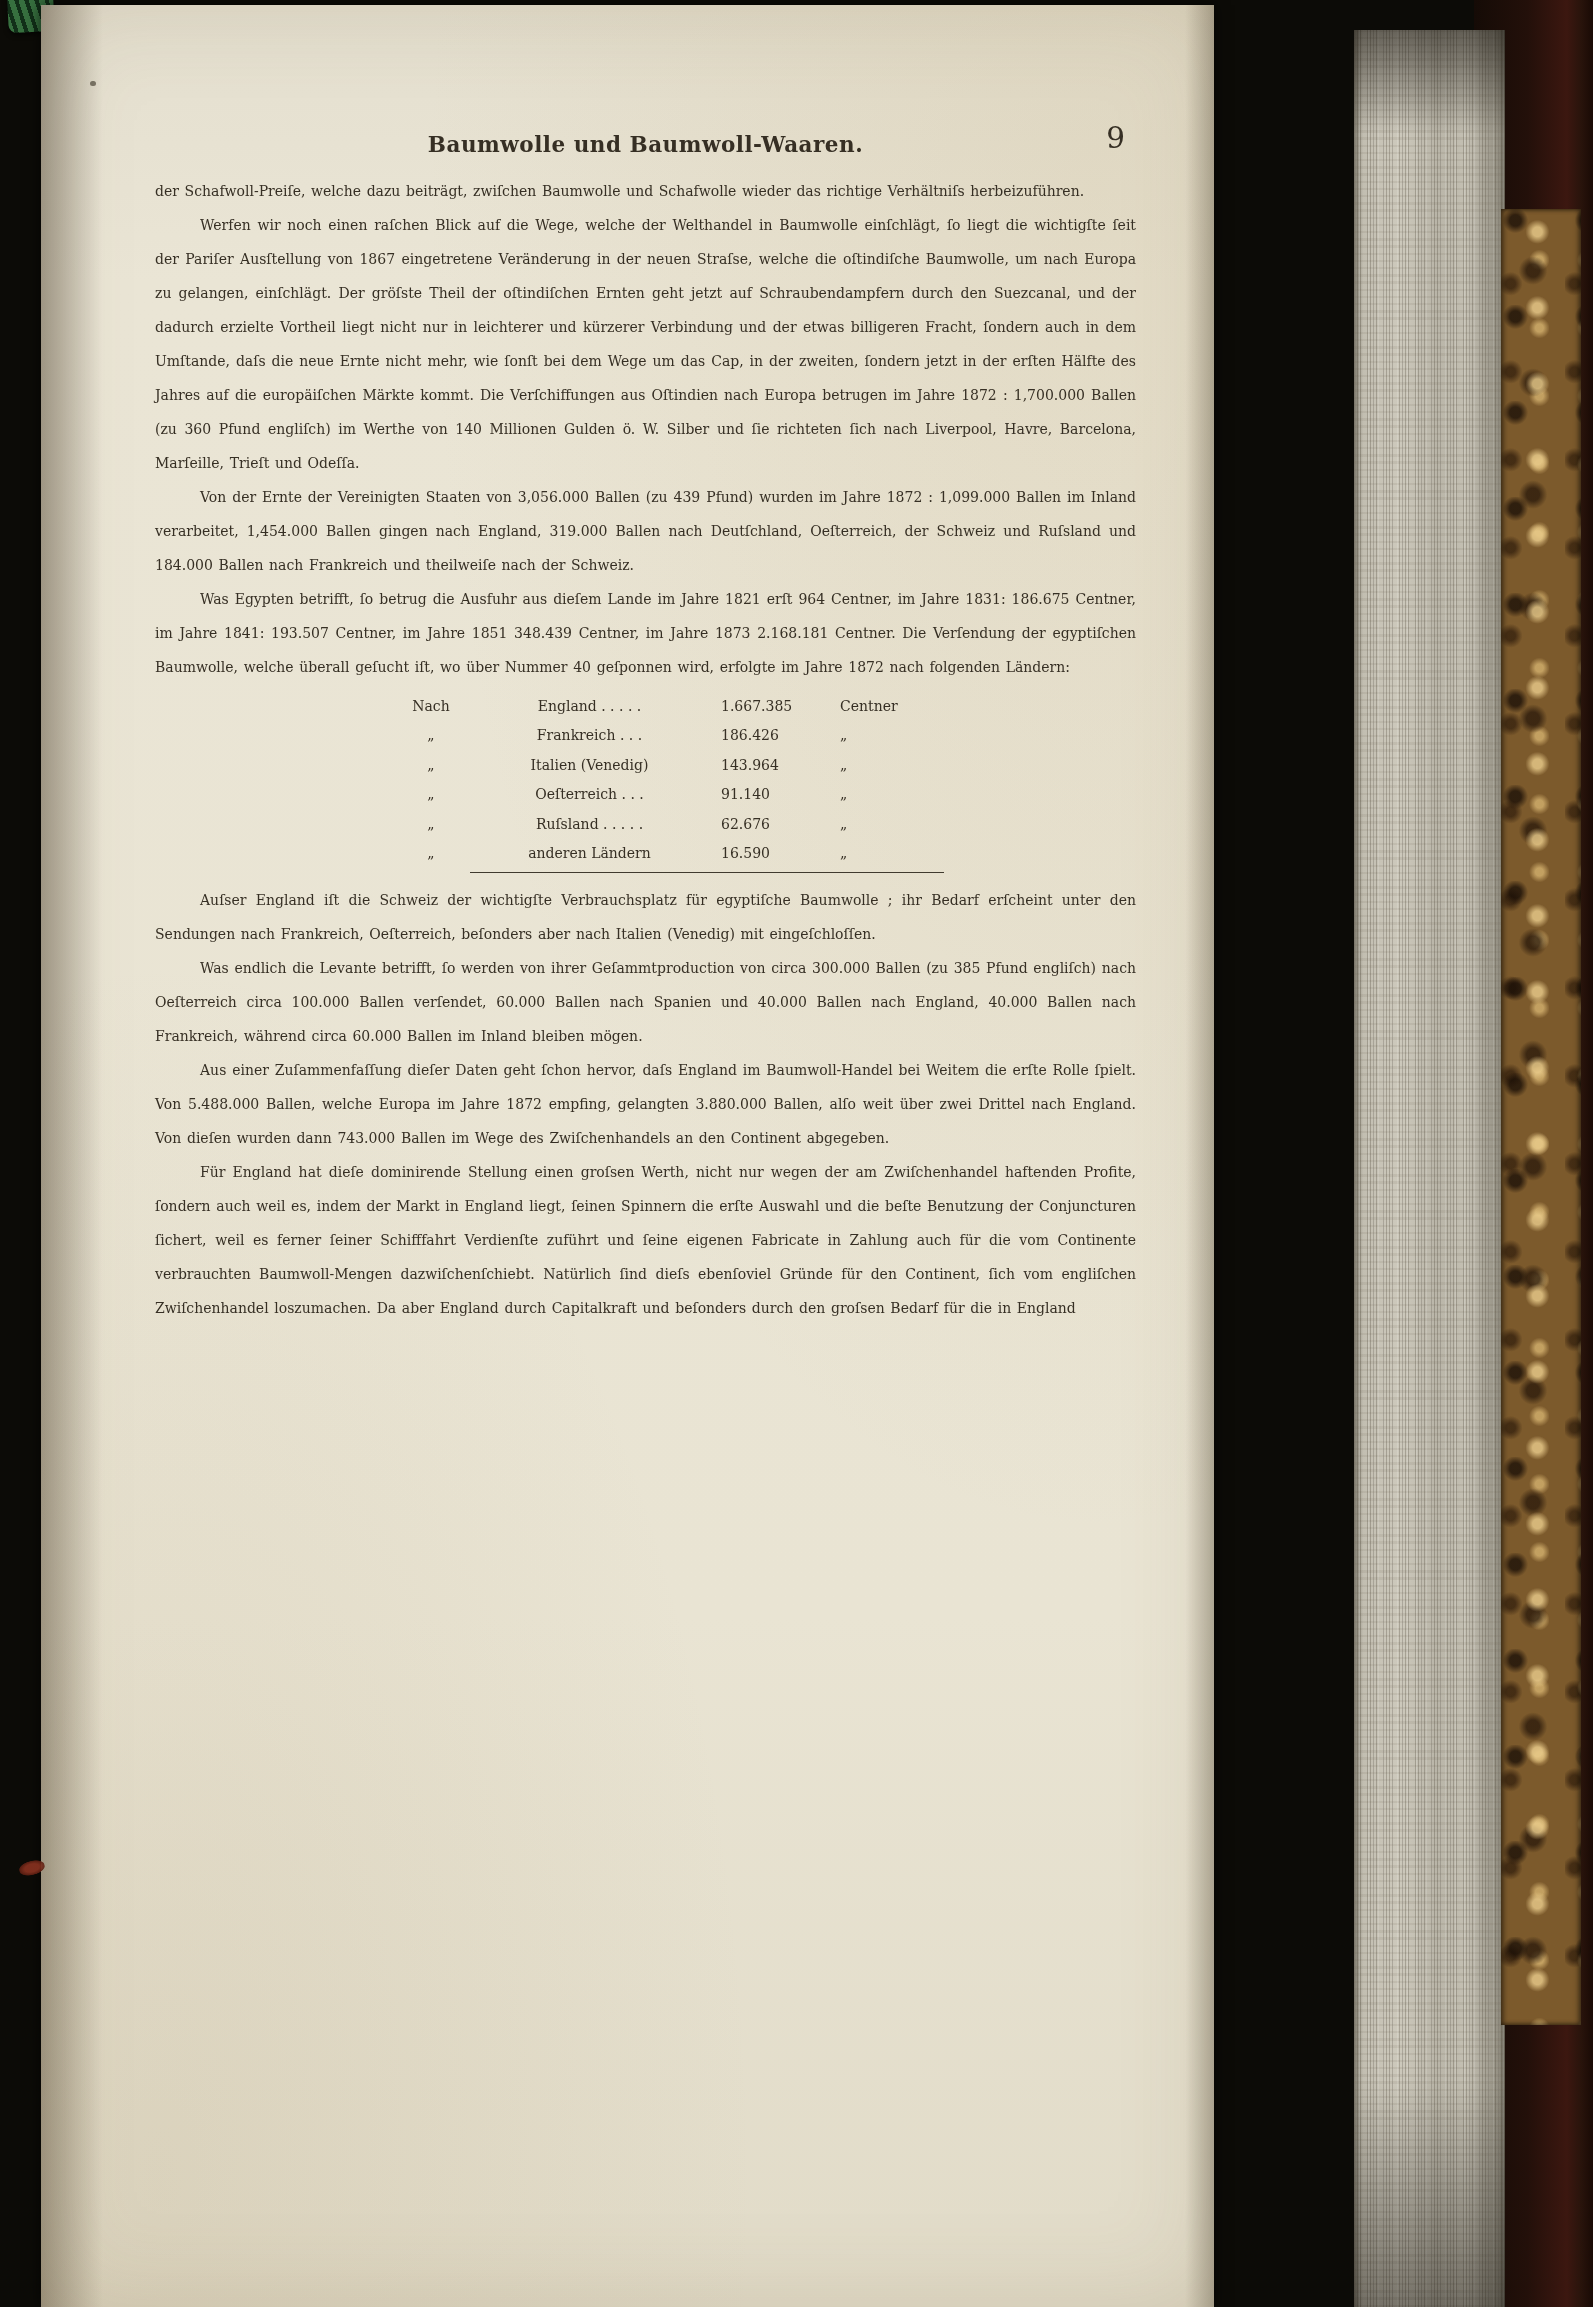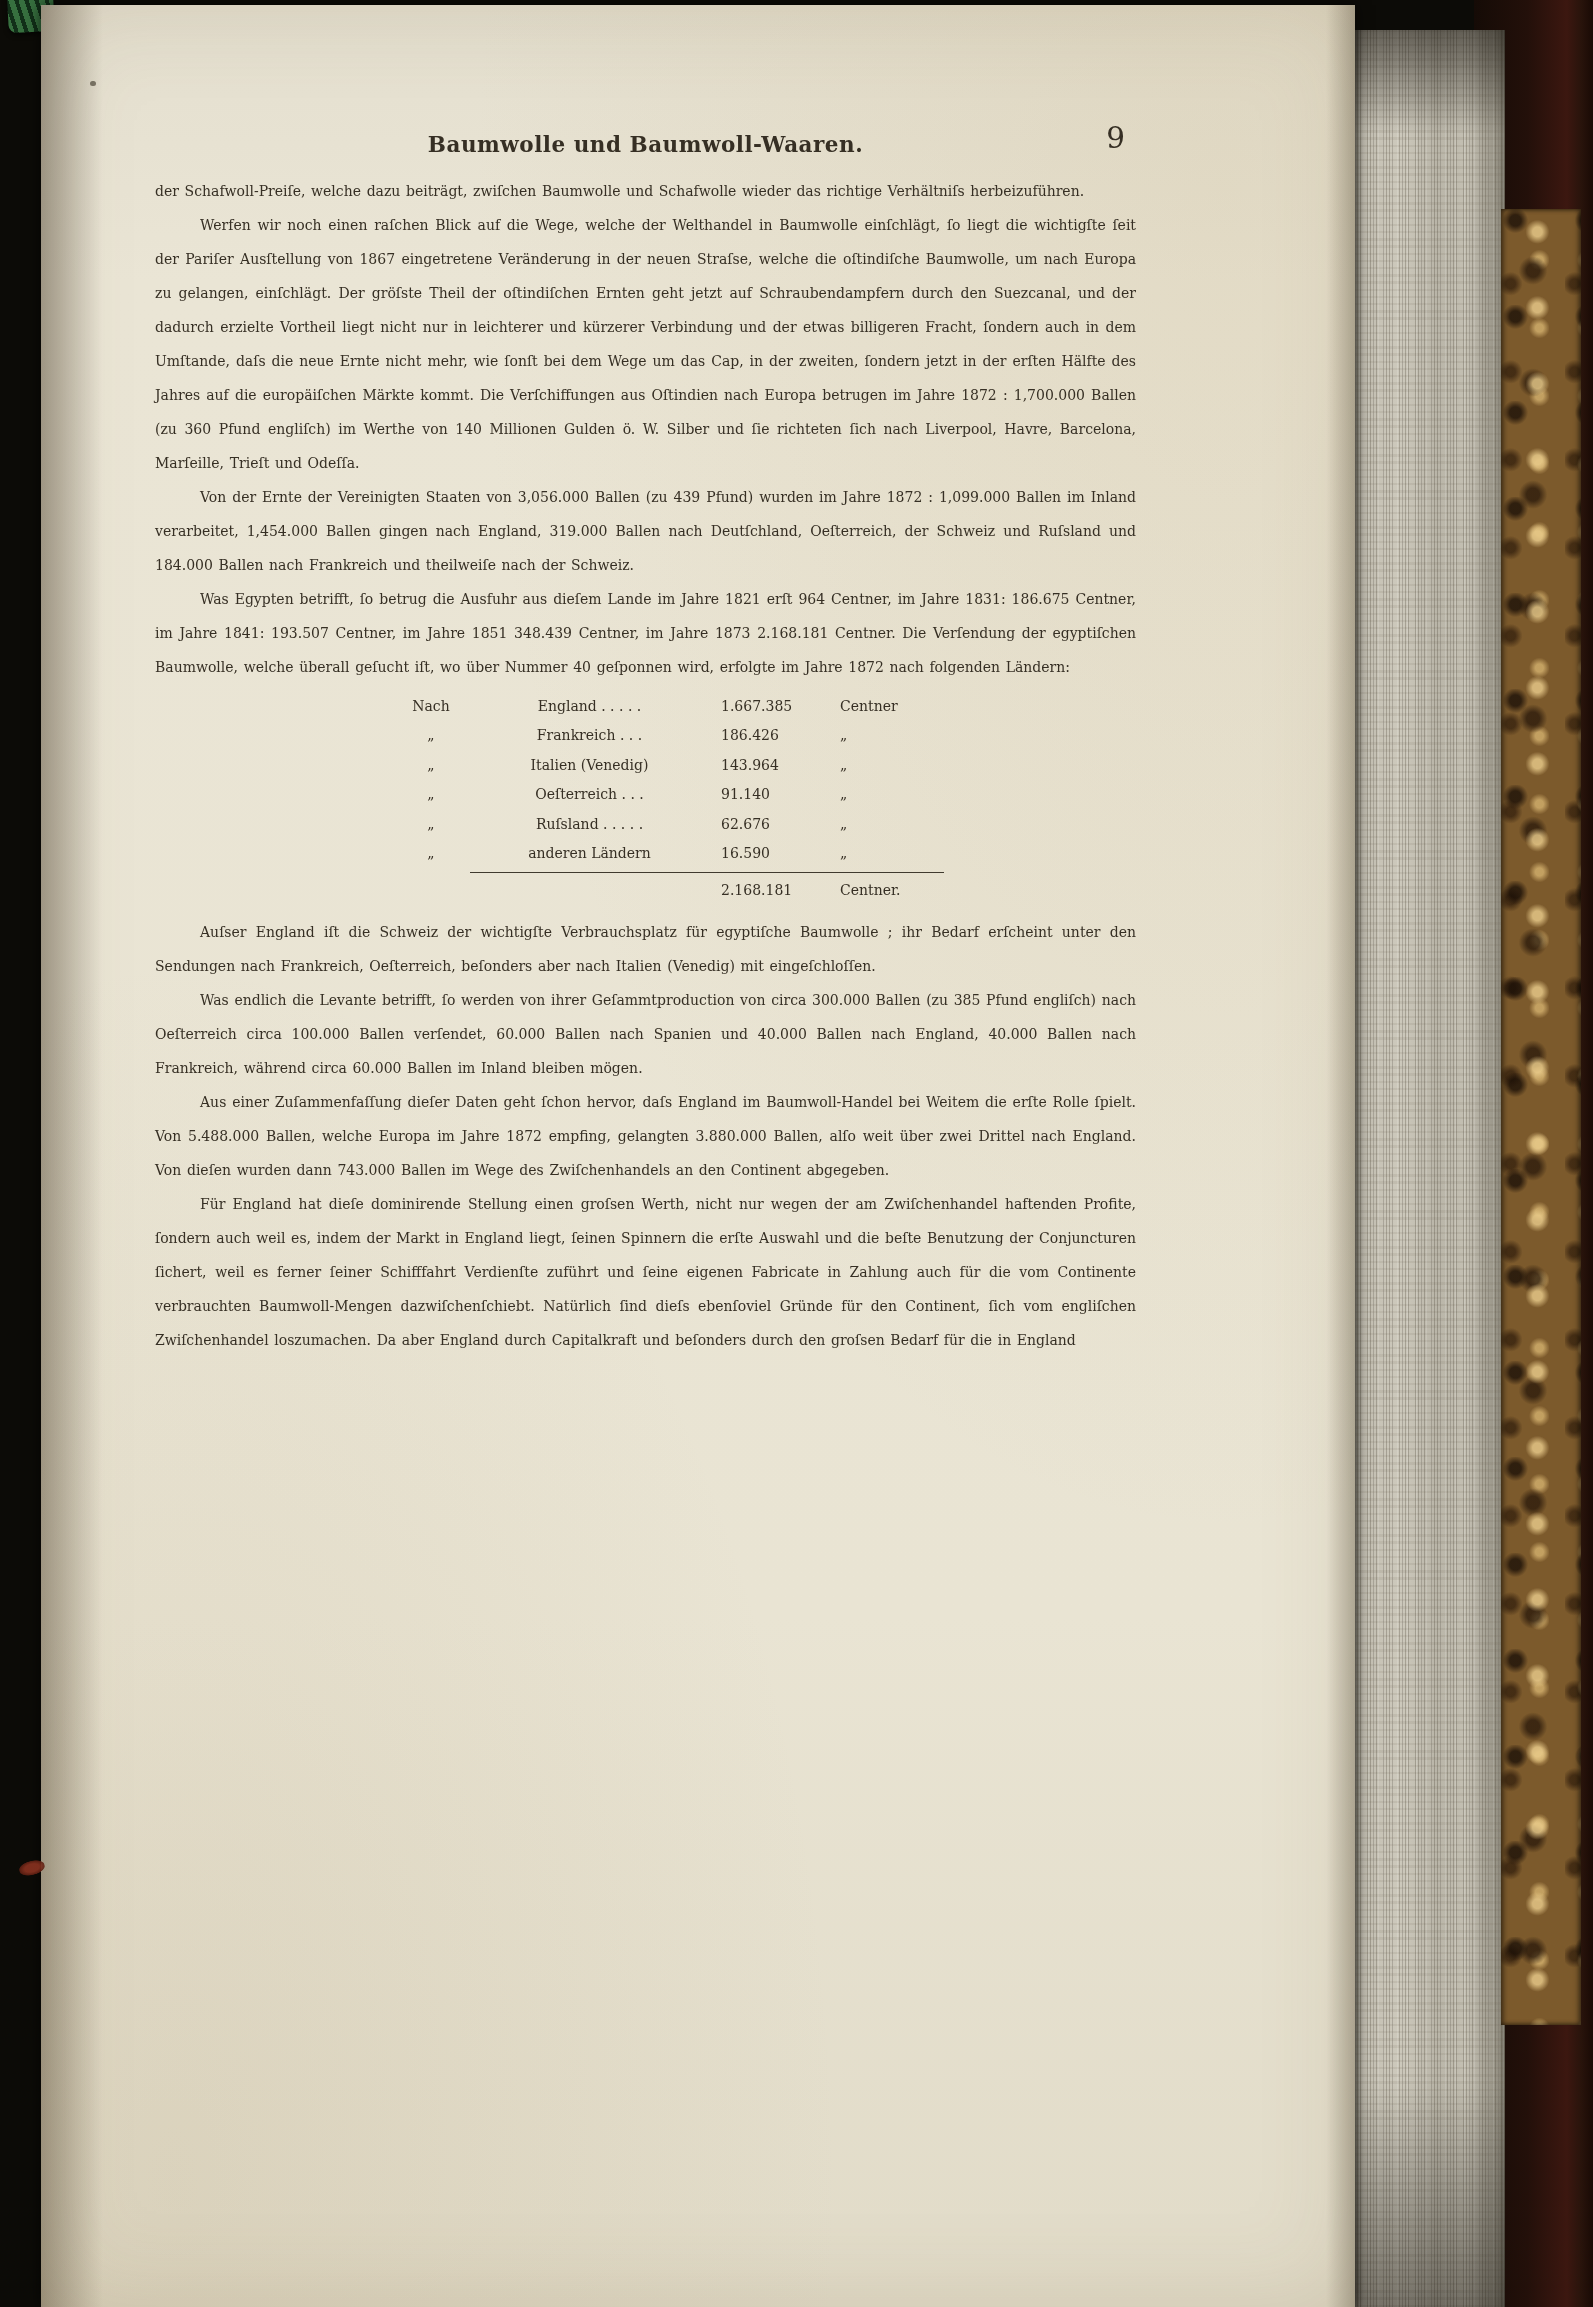--- a/index.html
+++ b/index.html
@@ -33,21 +33,21 @@
     background-size:72px 96px,56px 76px,80px 112px,48px 68px,64px 88px;
     box-shadow:inset 2.4px 0 4.8px rgba(0,0,0,.5), inset -2.4px 0 4.8px rgba(0,0,0,.5);}
 
   
   #headband{position:absolute;left:8px;top:-3.2px;width:46px;height:35px;
     background:repeating-linear-gradient(75deg,#37703f 0 5.6px,#123019 5.6px 9.6px);
     border-radius:0 0 8px 8px;transform:rotate(-3deg);
     box-shadow:0 2.4px 4.8px rgba(0,0,0,.6);}
 
   
-  #page{position:absolute;left:41px;top:4.8px;width:1314px;height:2302px;
+  #page{position:absolute;left:41px;top:4.8px;width:1173px;height:2302px;
     background:linear-gradient(180deg,#e4dfcf 0,#eae5d5 12%,#e9e4d3 70%,#e1dbc8 100%);
     box-shadow:inset 0 0 96px rgba(120,100,60,.18), 0 0 14.3px rgba(0,0,0,.7);}
   #page::before{content:"";position:absolute;left:0;top:0;width:62px;height:100%;
     background:linear-gradient(90deg,rgba(50,38,20,.38),rgba(50,38,20,0));}
   #page::after{content:"";position:absolute;right:0;top:0;width:29px;height:100%;
     background:linear-gradient(270deg,rgba(60,50,30,.30),rgba(60,50,30,0));}
   .page-tone{position:absolute;inset:0;pointer-events:none;
     background:
       radial-gradient(ellipse at 90% 8%, rgba(190,170,125,.18), transparent 45%),
       radial-gradient(ellipse at 10% 95%, rgba(170,150,110,.15), transparent 40%);}
@@ -139,26 +139,20 @@
               <span class="tcell c-unit">„</span>
             </div>
             <div class="trow">
               <span class="tcell c-prefix">„</span>
               <span class="tcell c-name">anderen Ländern</span>
               <span class="tcell c-value">16.590</span>
               <span class="tcell c-unit">„</span>
             </div>
           </div>
         <div class="table-rule"></div>
-        <div class="trow total">
-          <span class="tcell c-prefix"></span>
-          <span class="tcell c-name"></span>
-          <span class="tcell c-value">2.168.181</span>
-          <span class="tcell c-unit">Centner.</span>
-        </div>
       </div>
 
       <div id="paras-after">
           <p class="para indent">Auſser England iſt die Schweiz der wichtigſte Verbrauchsplatz für egyptiſche Baumwolle ; ihr Bedarf erſcheint unter den Sendungen nach Frankreich, Oeſterreich, beſonders aber nach Italien (Venedig) mit eingeſchloſſen.</p>
           <p class="para indent">Was endlich die Levante betrifft, ſo werden von ihrer Geſammtproduction von circa 300.000 Ballen (zu 385 Pfund engliſch) nach Oeſterreich circa 100.000 Ballen verſendet, 60.000 Ballen nach Spanien und 40.000 Ballen nach England, 40.000 Ballen nach Frankreich, während circa 60.000 Ballen im Inland bleiben mögen.</p>
           <p class="para indent">Aus einer Zuſammenfaſſung dieſer Daten geht ſchon hervor, daſs England im Baumwoll-Handel bei Weitem die erſte Rolle ſpielt. Von 5.488.000 Ballen, welche Europa im Jahre 1872 empfing, gelangten 3.880.000 Ballen, alſo weit über zwei Drittel nach England. Von dieſen wurden dann 743.000 Ballen im Wege des Zwiſchenhandels an den Continent abgegeben.</p>
           <p class="para indent">Für England hat dieſe dominirende Stellung einen groſsen Werth, nicht nur wegen der am Zwiſchenhandel haftenden Profite, ſondern auch weil es, indem der Markt in England liegt, ſeinen Spinnern die erſte Auswahl und die beſte Benutzung der Conjuncturen ſichert, weil es ferner ſeiner Schifffahrt Verdienſte zuführt und ſeine eigenen Fabricate in Zahlung auch für die vom Continente verbrauchten Baumwoll-Mengen dazwiſchenſchiebt. Natürlich ſind dieſs ebenſoviel Gründe für den Continent, ſich vom engliſchen Zwiſchenhandel loszumachen. Da aber England durch Capitalkraft und beſonders durch den groſsen Bedarf für die in England</p>
         </div>
     </div>
   </div>

